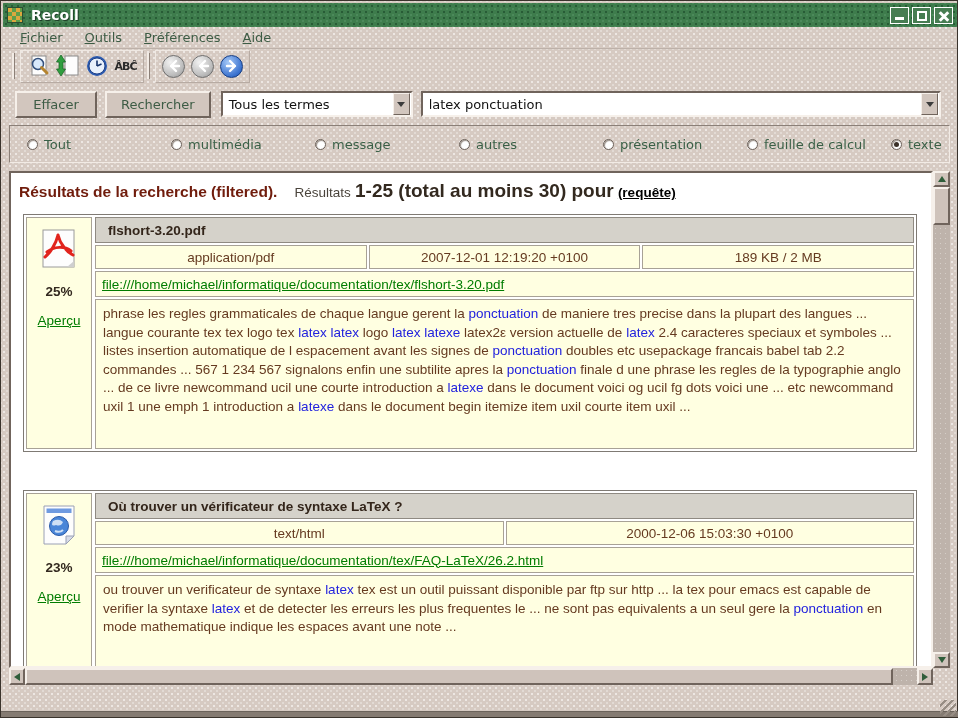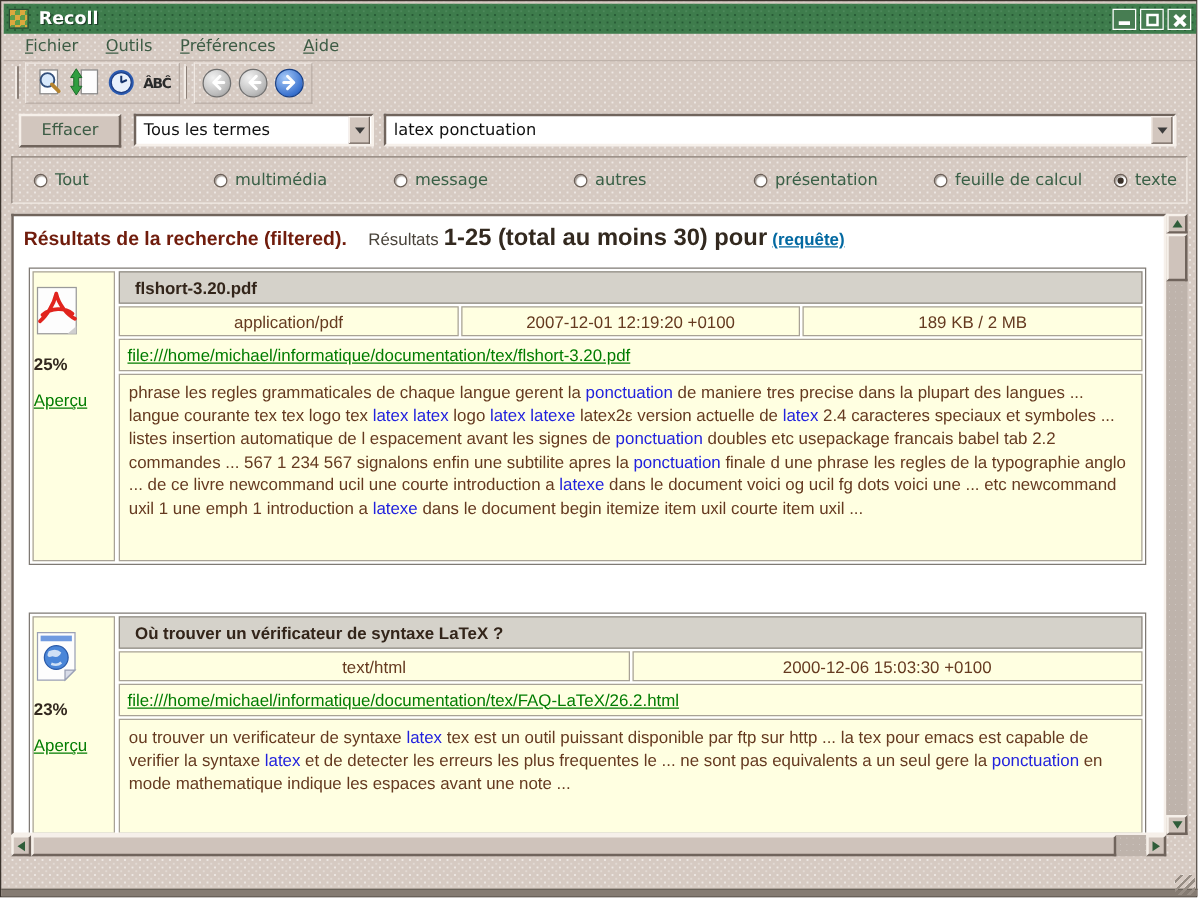--- a/index.html
+++ b/index.html
@@ -99,28 +99,28 @@
   .results-shell { position:absolute; left:8px; top:170px; width:941px; height:514px;
     display:grid; grid-template-columns:1fr 17px; grid-template-rows:1fr 17px; }
   .results-view { background:#fff; border:2px solid;
     border-color:#70645c #f6f0ea #f6f0ea #70645c; overflow:hidden; padding:4px 6px;
     font-family:"Liberation Sans", sans-serif; }
 
   .results-header { padding:3px 2px 0 2px; font-size:15px; color:#4a443c; }
   .rh-title { font-weight:bold; color:#701c0c; font-size:15.5px; }
   .rh-prefix { font-size:13.5px;padding-left:13px; }
   .rh-range { font-weight:bold; color:#33291f; font-size:19px; }
-  .rh-link { font-weight:bold; color:#0369a1; text-decoration:underline; font-size:13.5px;
+  .rh-link { font-weight:bold; color:#000000; text-decoration:underline; font-size:13.5px;
     cursor:pointer; }
 
   .result { margin:12px 8px 0 6px; border:1px solid #7f7a74; background:#fff; padding:2px;
     display:flex; gap:3px; }
   .result + .result { margin-top:38px; }
   .result-left { width:66px; background:#ffffe1; border:1px solid #a8a296;
-    display:flex; flex-direction:column; align-items:flex-start; padding-top:10px; gap:14px; }
+    display:flex; flex-direction:column; align-items:center; padding-top:10px; gap:14px; }
   .relevance { font-weight:bold; color:#33291f; font-size:13.5px; }
   .preview-link { color:#007c00; text-decoration:underline; font-size:13.5px; cursor:pointer; }
   .result-main { flex:1; display:flex; flex-direction:column; gap:2px; min-width:0; }
   .row { border:1px solid #a8a296; }
   .title-row { background:#d5d2ca; border-color:#8f8a82; height:26px; display:flex;
     align-items:center; padding-left:12px; font-weight:bold; color:#33251a; font-size:13.5px; }
   .meta-row { display:flex; gap:2px; }
   .meta-row .cell { flex:1; background:#ffffe1; border:1px solid #a8a296; height:24px;
     display:flex; align-items:center; justify-content:center; color:#653a20; font-size:13.5px; }
   .url-row { background:#ffffe1; height:26px; display:flex; align-items:center;
@@ -235,20 +235,21 @@
           <svg width="14" height="14" viewBox="0 0 14 14">
               <path d="M5 2 L10 7 L5 12 M2 7 H10" stroke="#fff" stroke-width="2.4" fill="none" stroke-linecap="round" stroke-linejoin="round"></path>
             </svg>
         </span>
       </div>
     </div>
   </div>
 
   <div class="searchrow">
     <button id="clear-btn" class="gbtn">Effacer</button>
+    <button id="search-btn" class="gbtn">Rechercher</button>
     <div id="mode-combo" class="combo">
       <span class="combo-text">Tous les termes</span>
       <span class="combo-arrow">
           <span class="tri-down"></span>
         </span>
     </div>
     <div id="query-combo" class="combo">
       <input id="query-input" type="text" value="latex ponctuation" style="">
       <span class="combo-arrow">
           <span class="tri-down"></span>

